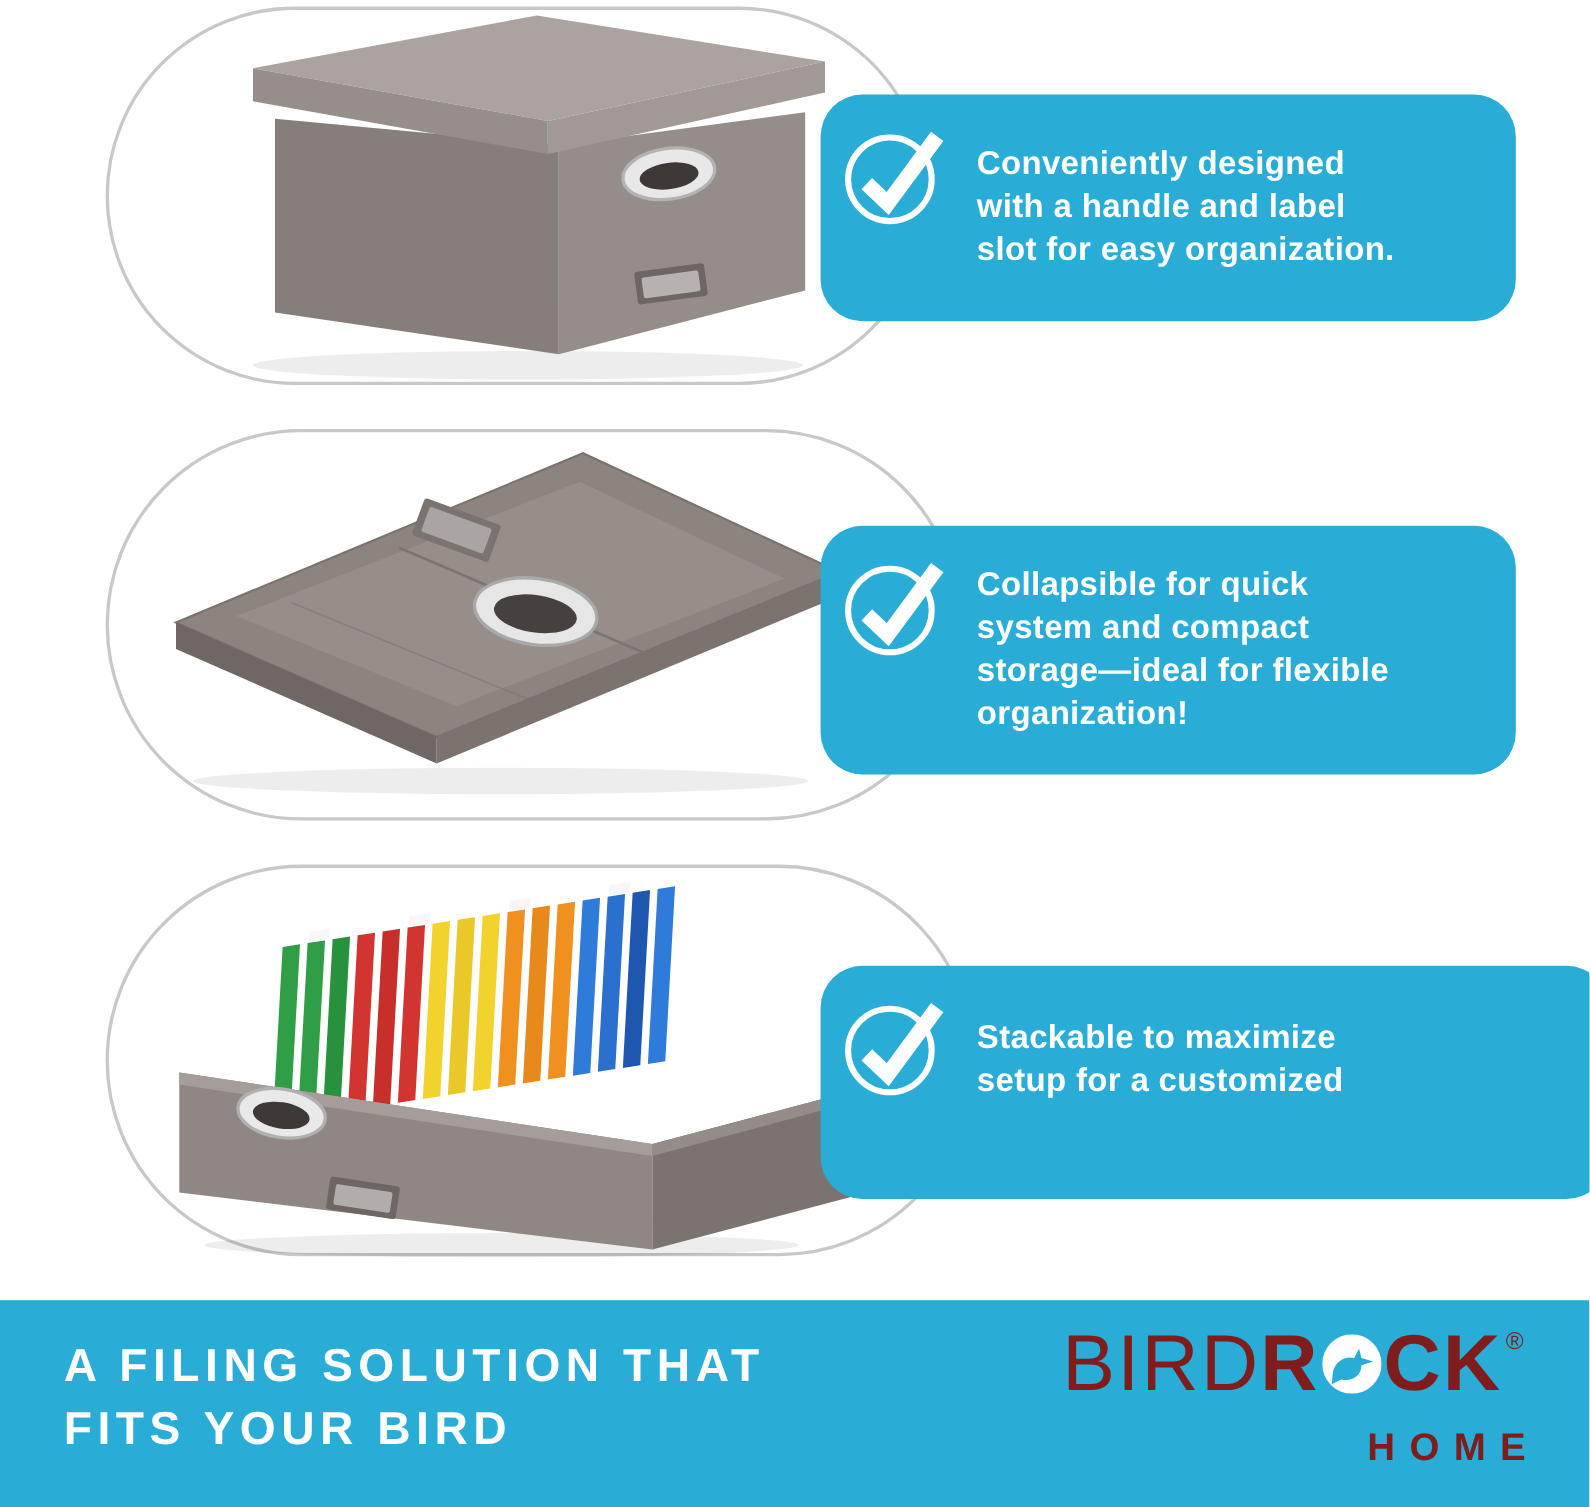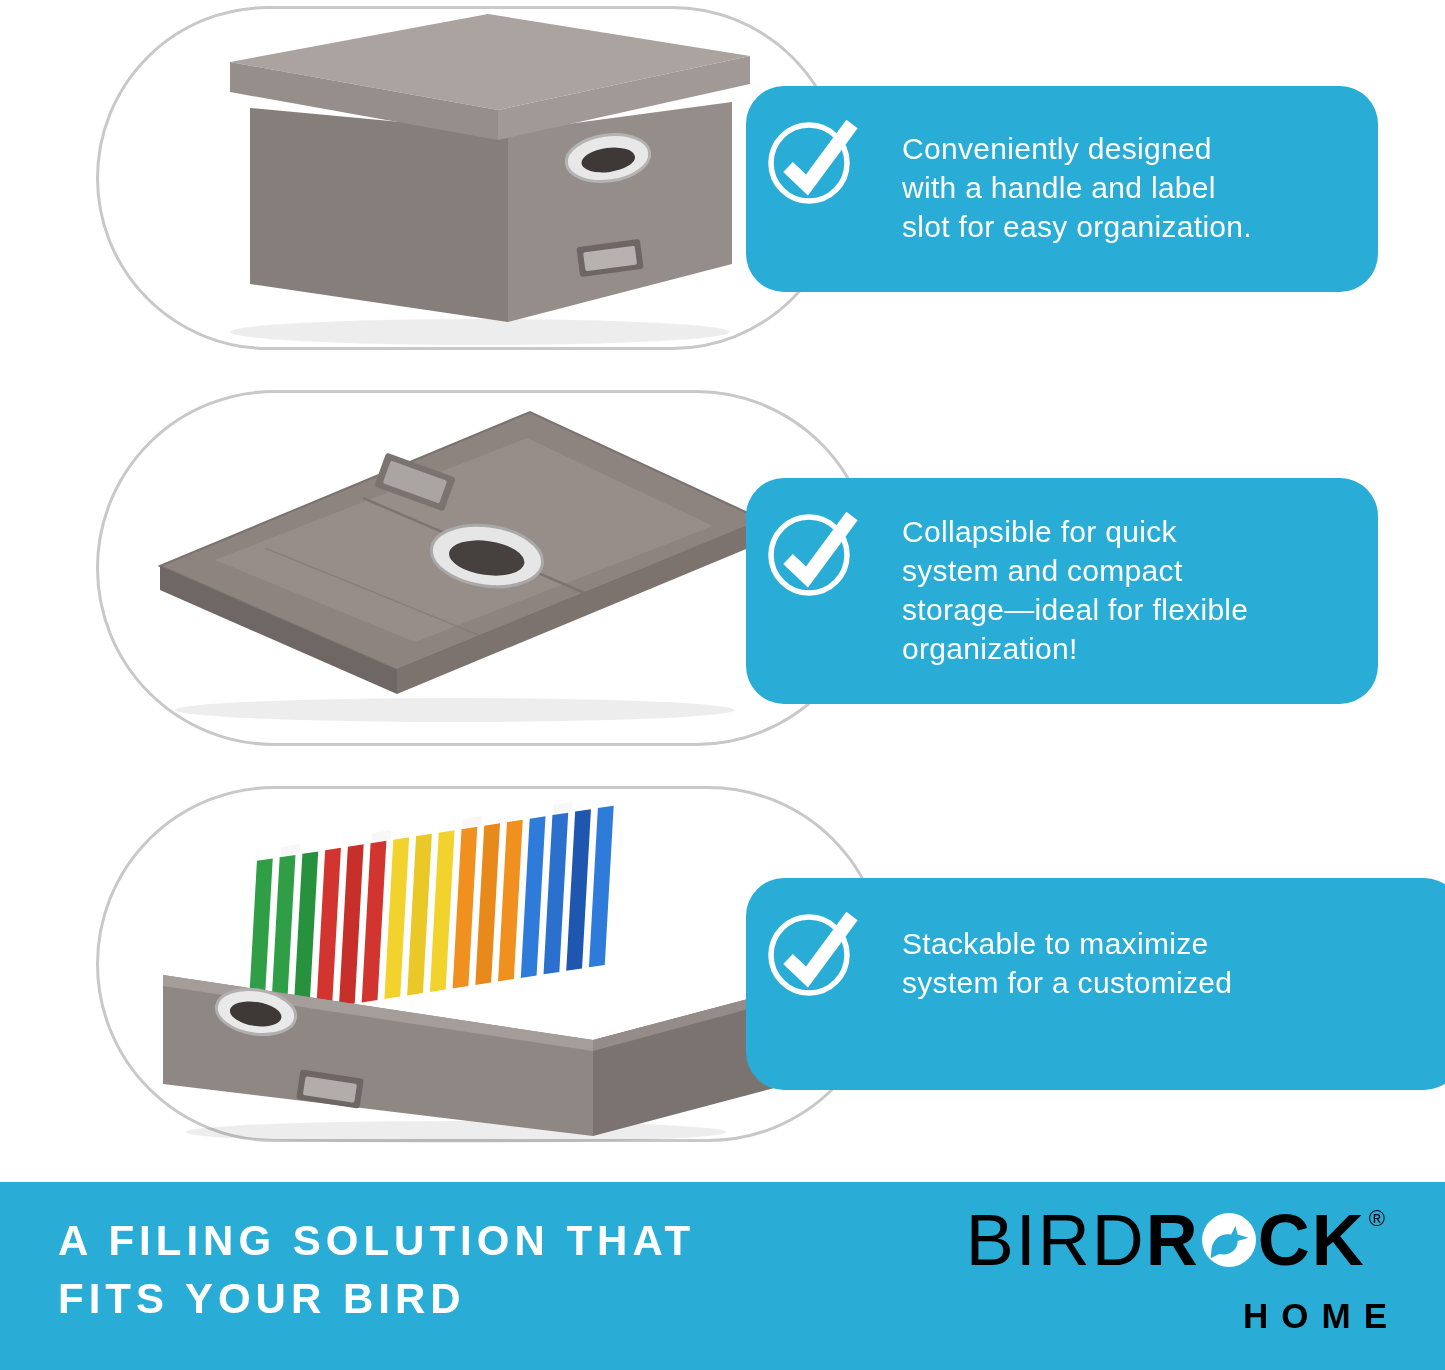--- a/index.html
+++ b/index.html
@@ -14,29 +14,29 @@
   #pill3{left:96px;top:786px;width:784px;height:350px}
   .photo{position:absolute}
   #photo1{left:130px;top:0px;width:640px;height:348px}
   #photo2{left:115px;top:398px;width:660px;height:336px}
   #photo3{left:106px;top:788px;width:690px;height:356px}
   .callout{position:absolute;background:#29add6;border-radius:38px;color:#fff;z-index:5}
   #callout1{left:746px;top:86px;width:632px;height:206px}
   #callout2{left:746px;top:478px;width:632px;height:226px}
   #callout3{left:746px;top:878px;width:716px;height:212px}
   .check{position:absolute;left:16px;top:30px;width:94px;height:94px;overflow:visible}
-  .callout-text{position:absolute;left:156px;font-size:30px;line-height:39px;
-    font-weight:400;letter-spacing:.3px;white-space:nowrap}
+  .callout-text{position:absolute;left:142px;font-size:30px;line-height:39px;
+    font-weight:700;letter-spacing:.3px;white-space:nowrap}
   #callout1 .callout-text{top:43px}
   #callout2 .callout-text{top:34px}
   #callout3 .callout-text{top:46px}
   .banner{position:absolute;left:0;top:1182px;width:1445px;height:188px;background:#29add6}
   .headline{position:absolute;left:58px;top:30px;color:#fff;font-size:42px;line-height:58px;
     letter-spacing:5px;font-weight:700}
-  .brand{position:absolute;right:58px;top:22px;color:#000000}
+  .brand{position:absolute;right:58px;top:22px;color:#7f1d1d}
   .brand-main{display:flex;align-items:center;font-size:72px;font-weight:700;letter-spacing:2px;line-height:1}
   .bird-part{font-weight:400}
   .o-disc{display:flex;margin:0 2px}
   .o-disc svg{width:54px;height:54px}
   .reg{font-size:22px;align-self:flex-start;margin:4px 0 0 3px;font-weight:400}
   .brand-home{text-align:right;font-size:35px;font-weight:700;letter-spacing:13px;
     margin-top:20px;margin-right:-13px}
 </style>
 </head>
 <body>
@@ -162,21 +162,21 @@
   </svg>
 
   <div class="callout" id="callout3">
     <svg class="check" viewBox="0 0 94 94">
       <circle cx="47" cy="47" r="46" fill="#29add6"></circle>
       <circle cx="47" cy="47" r="38" fill="none" stroke="#fff" stroke-width="5.5"></circle>
       <path d="M26 51 L45 69 L90 8" fill="none" stroke="#fff" stroke-width="14"></path>
     </svg>
     <div class="callout-text">
       <div>Stackable to maximize</div>
-      <div>system for a customized</div>
+      <div>setup for a customized</div>
     </div>
   </div>
 
   <div class="banner">
     <div class="headline">
       <div>A FILING SOLUTION THAT</div>
       <div>FITS YOUR BIRD</div>
     </div>
     <div class="brand">
       <div class="brand-main">

